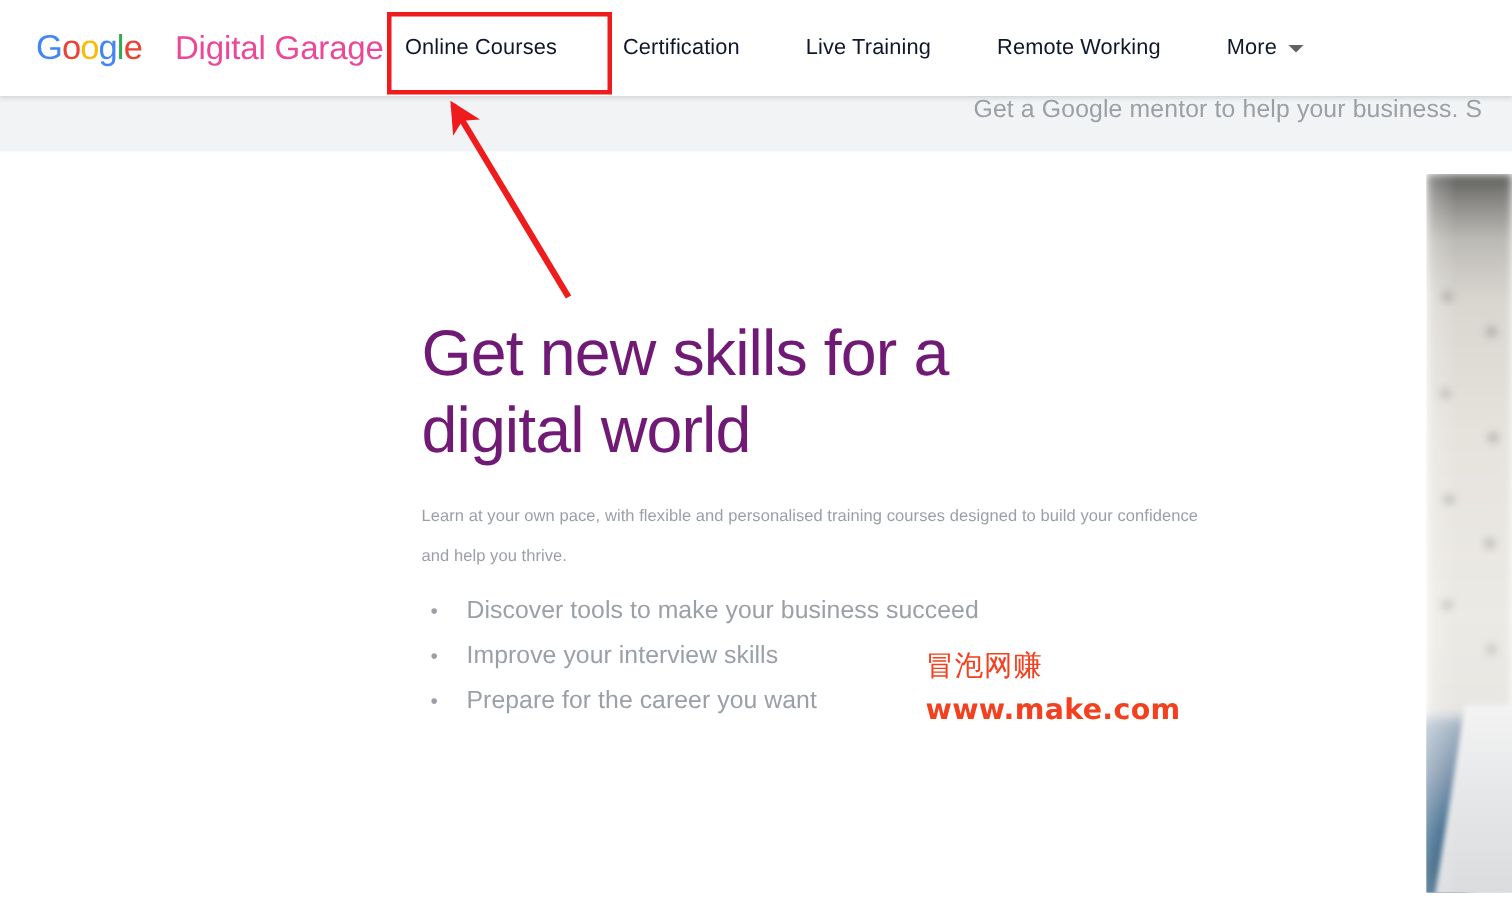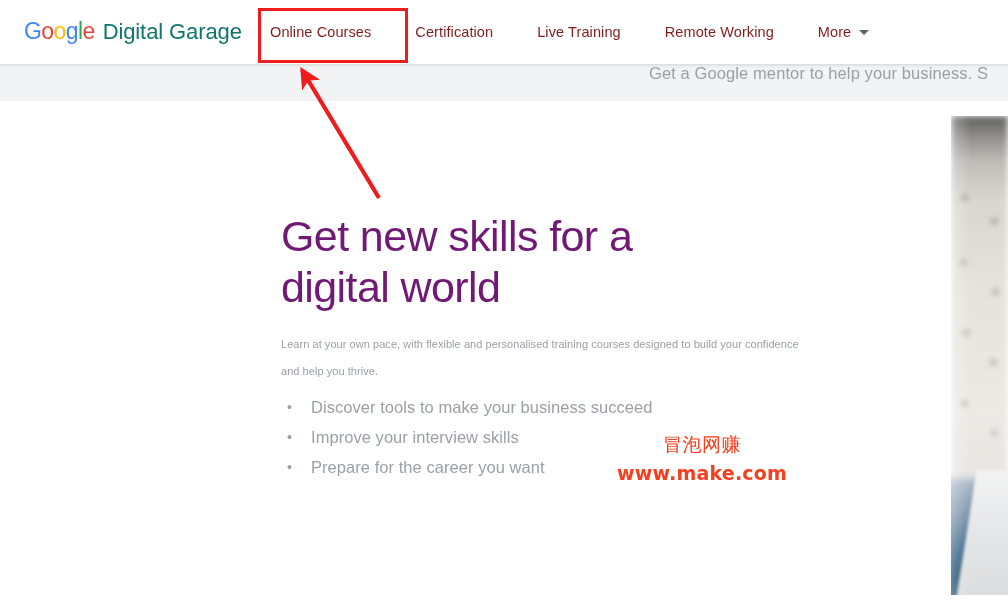--- a/index.html
+++ b/index.html
@@ -50,37 +50,37 @@
     font-size: 23px;
     letter-spacing: -0.6px;
   }
   .brand .g-logo span { display: inline; }
   .c-blue   { color: #4285F4; }
   .c-red    { color: #EA4335; }
   .c-yellow { color: #FBBC05; }
   .c-green  { color: #34A853; }
 
   .brand .suffix {
-    color: #0f766e;
+    color: #ec4899;
     font-size: 22px;
     font-weight: 400;
-    margin-left: 8px;
+    margin-left: 22px;
     letter-spacing: -0.1px;
   }
 
   .nav {
     position: absolute;
     left: 270px;
     top: 0;
     height: 64px;
     display: flex;
     align-items: center;
   }
   .nav-item {
-    color: #7f1d1d;
+    color: #0f172a;
     font-size: 14.5px;
     padding: 0 0;
     margin-right: 44px;
     white-space: nowrap;
     cursor: pointer;
     letter-spacing: 0.1px;
     display: flex;
     align-items: center;
   }
   .nav-item:last-child { margin-right: 0; }
@@ -286,21 +286,20 @@
     z-index: 40;
     color: #f3401f;
     line-height: 1.0;
   }
   .watermark .wm-cn {
     font-family: "DejaVu Sans", sans-serif;
     font-size: 19px;
     font-weight: 400;
     letter-spacing: 0.5px;
     display: block;
-    text-align: center;
   }
   .watermark .wm-url {
     font-family: "DejaVu Sans", sans-serif;
     font-size: 19px;
     font-weight: bold;
     letter-spacing: 0.2px;
     display: block;
     padding-top: 10px;
   }
 </style>

